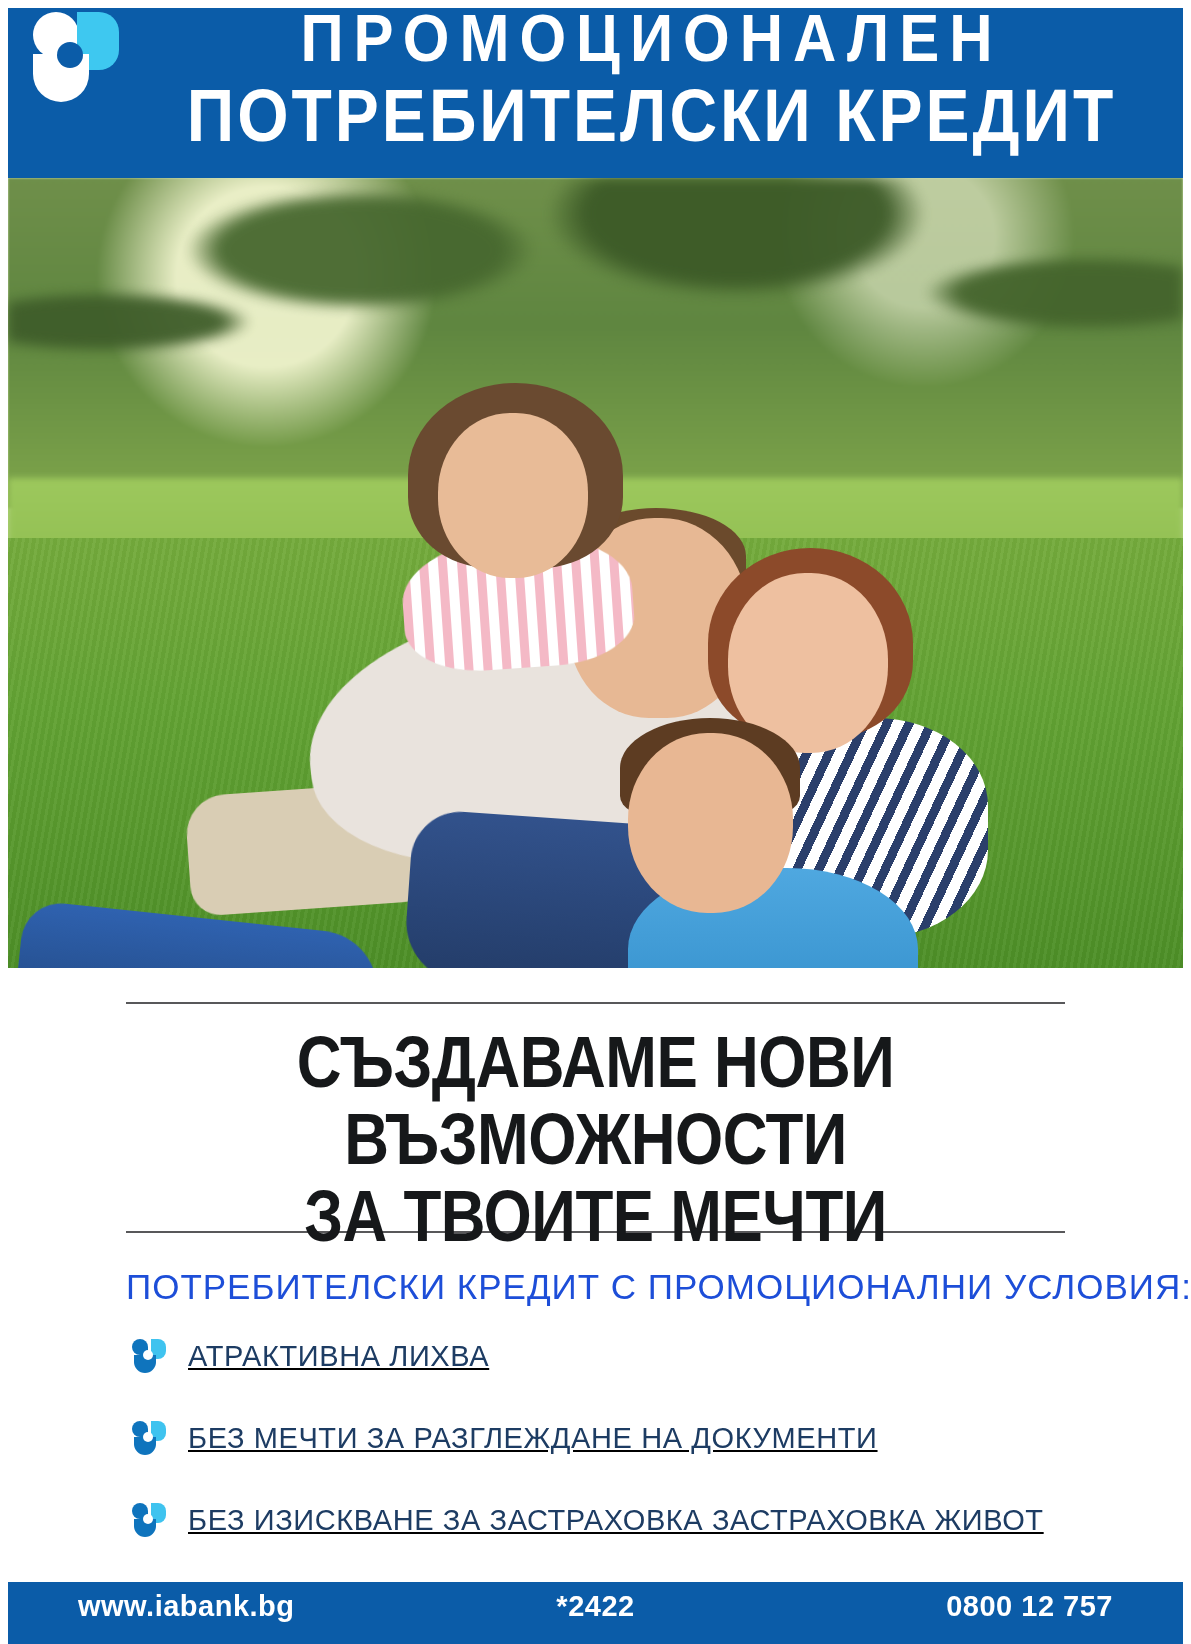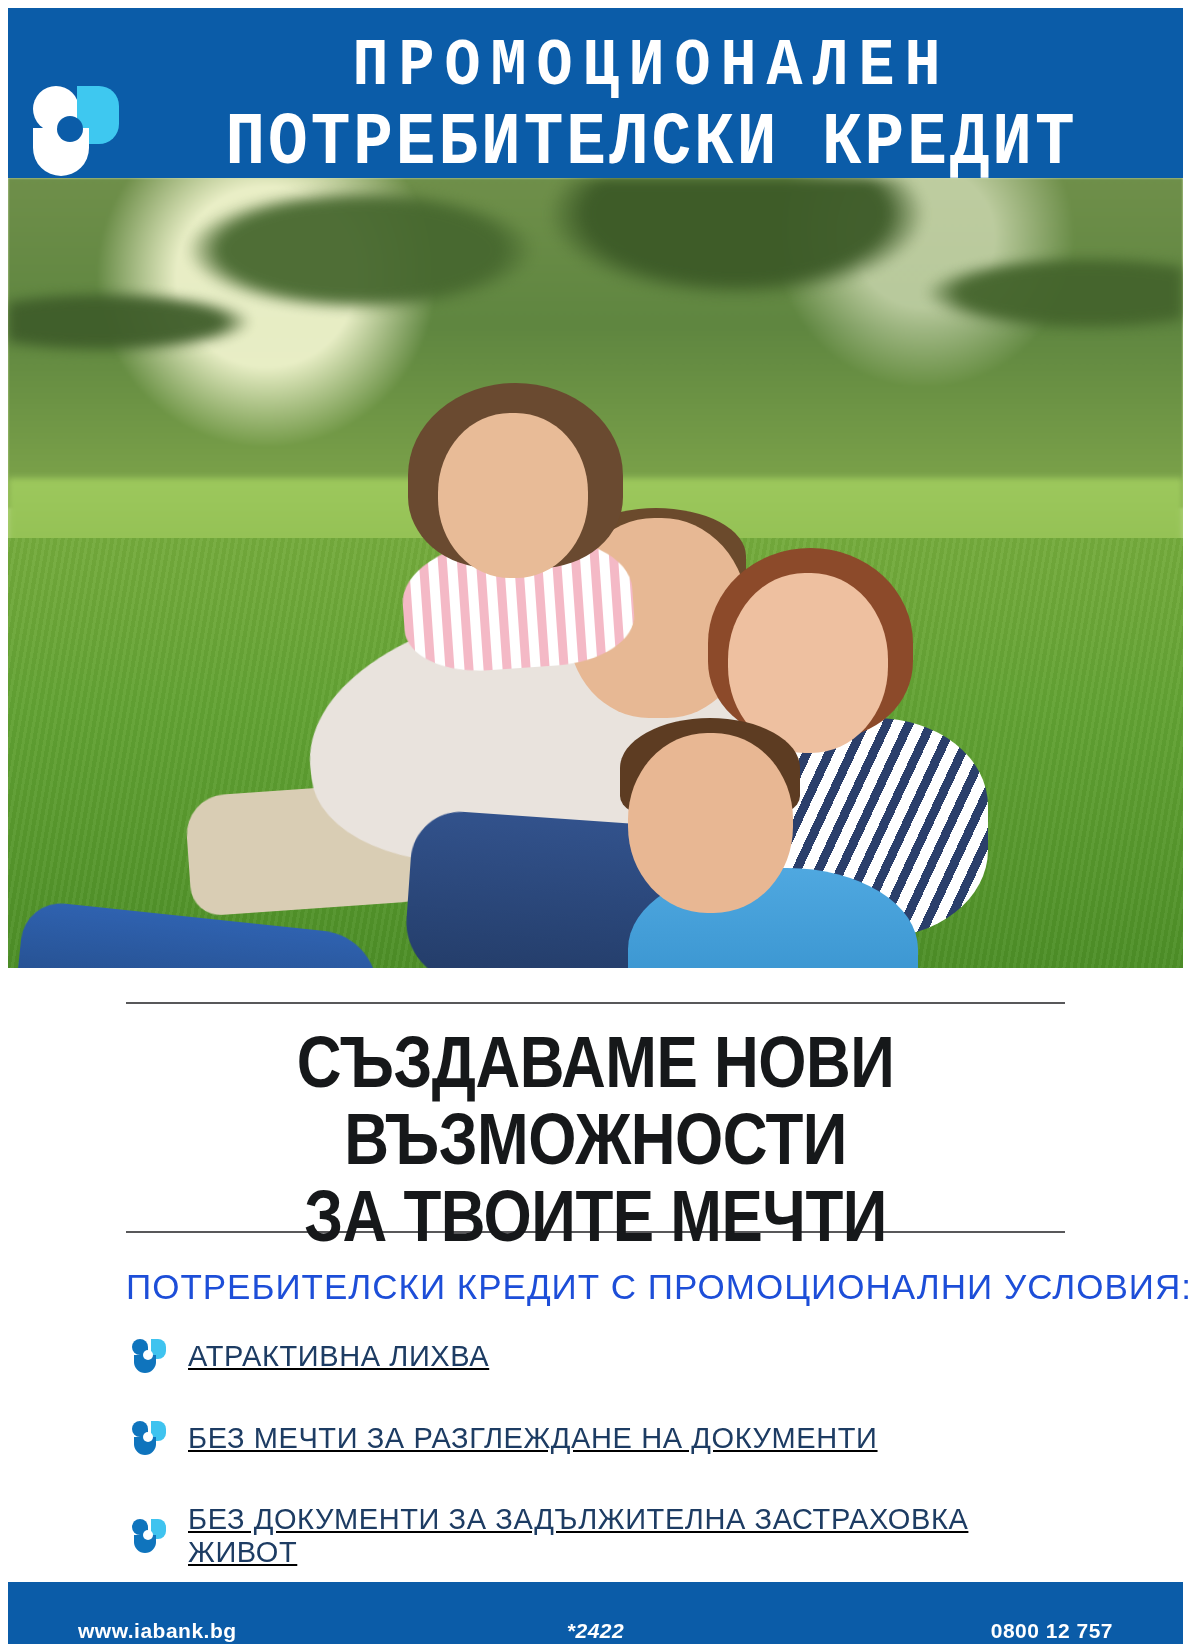--- a/index.html
+++ b/index.html
@@ -24,25 +24,24 @@
     padding: 8px 8px 0 8px;
     display: flex;
     flex-direction: column;
   }
 
   
   .header {
     background: #0b5ca8;
     height: 170px;
     display: flex;
-    align-items: flex-end;
+    align-items: flex-start;
     padding: 0 19px;
     box-sizing: border-box;
     flex: 0 0 auto;
-    font-family: Liberation Mono, monospace;
   }
   .logo-mark {
     width: 96px;
     height: 96px;
     position: relative;
     flex: 0 0 auto;
     margin-right: 26px;
   }
   
   .logo-mark .lm-a {
@@ -354,30 +353,30 @@
 
   
   .footer {
     position: absolute;
     left: 8px;
     right: 8px;
     bottom: 0;
     height: 62px;
     background: #0b5ca8;
     display: flex;
-    align-items: flex-end;
-    padding: 1px 70px;
+    align-items: flex-start;
+    padding: 8px 70px;
     box-sizing: border-box;
     color: #ffffff;
     font-weight: bold;
-    font-size: 21px;
+    font-size: 29px;
     letter-spacing: 0.5px;
   }
   .footer .f-left { flex: 1 1 0; text-align: left; }
-  .footer .f-mid  { flex: 1 1 0; text-align: center; font-style: italic; }
+  .footer .f-mid  { flex: 1 1 0; text-align: center; }
   .footer .f-right{ flex: 1 1 0; text-align: right; }
 </style>
 </head>
 <body>
 
 <div class="poster">
 
   <div class="header">
     <div class="logo-mark">
       <div class="lm-a"></div>
@@ -451,21 +450,21 @@
         <span class="bullet-text">БЕЗ МЕЧТИ ЗА РАЗГЛЕЖДАНЕ НА ДОКУМЕНТИ</span>
       </div>
 
       <div class="bullet">
         <span class="bullet-icon">
           <span class="bi-a"></span>
             <span class="bi-b"></span>
             <span class="bi-c"></span>
             <span class="bi-d"></span>
         </span>
-        <span class="bullet-text">БЕЗ ДОКУМЕНТИ ЗА ЗАДЪЛЖИТЕЛНА ЗАСТРАХОВКА ЖИВОТ</span>
+        <span class="bullet-text">БЕЗ ИЗИСКВАНЕ ЗА ЗАСТРАХОВКА ЗАСТРАХОВКА ЖИВОТ</span>
       </div>
 
     </div>
   </div>
 
   <div class="footer">
     <span class="f-left">www.iabank.bg</span>
     <span class="f-mid">*2422</span>
     <span class="f-right">0800 12 757</span>
   </div>

